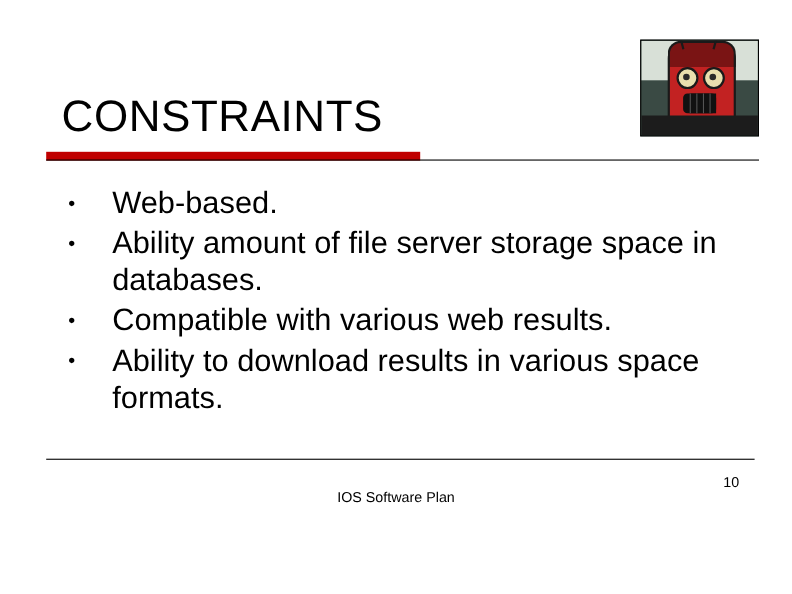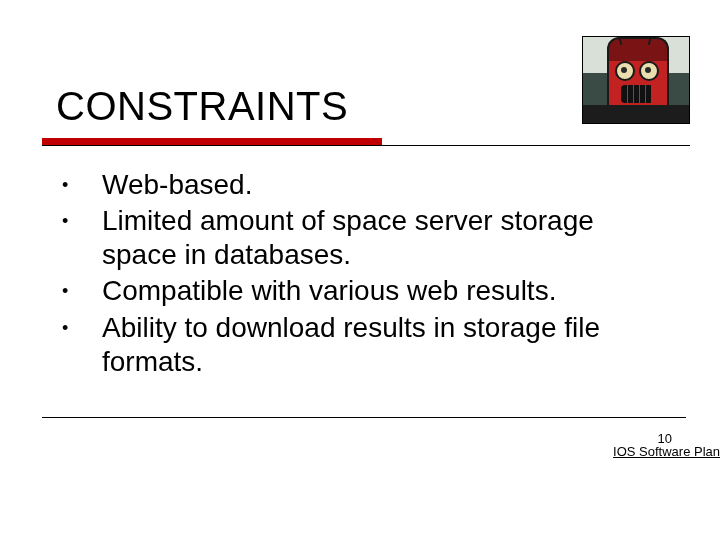--- a/index.html
+++ b/index.html
@@ -166,24 +166,23 @@
     left: 42px;
     right: 34px;
     bottom: 62px;
     border-top: 1px solid #000;
   }
   .footer {
     position: absolute;
     bottom: 20px;
     left: 0;
     width: 720px;
-    text-align: right;
+    text-align: center;
     font-size: 13px;
     line-height: 1.25;
-    text-decoration: underline;
   }
   .pagenum {
     position: absolute;
     bottom: 34px;
     right: 48px;
     font-size: 13px;
   }
 </style>
 </head>
 <body>
@@ -218,29 +217,29 @@
     <div class="thin"></div>
   </div>
 
   <div class="bullets">
     <div class="item">
       <div class="dot">•</div>
       <div class="txt">Web-based.</div>
     </div>
     <div class="item">
       <div class="dot">•</div>
-      <div class="txt">Limited amount of space server storage space in databases.</div>
+      <div class="txt">Ability amount of file server storage space in databases.</div>
     </div>
     <div class="item">
       <div class="dot">•</div>
       <div class="txt">Compatible with various web results.</div>
     </div>
     <div class="item">
       <div class="dot">•</div>
-      <div class="txt">Ability to download results in storage file formats.</div>
+      <div class="txt">Ability to download results in various space formats.</div>
     </div>
   </div>
 
   <div class="bottom-rule"></div>
 
   <div class="footer">
     <div>IOS Software Plan</div>
   </div>
 
   <div class="pagenum">10</div>

